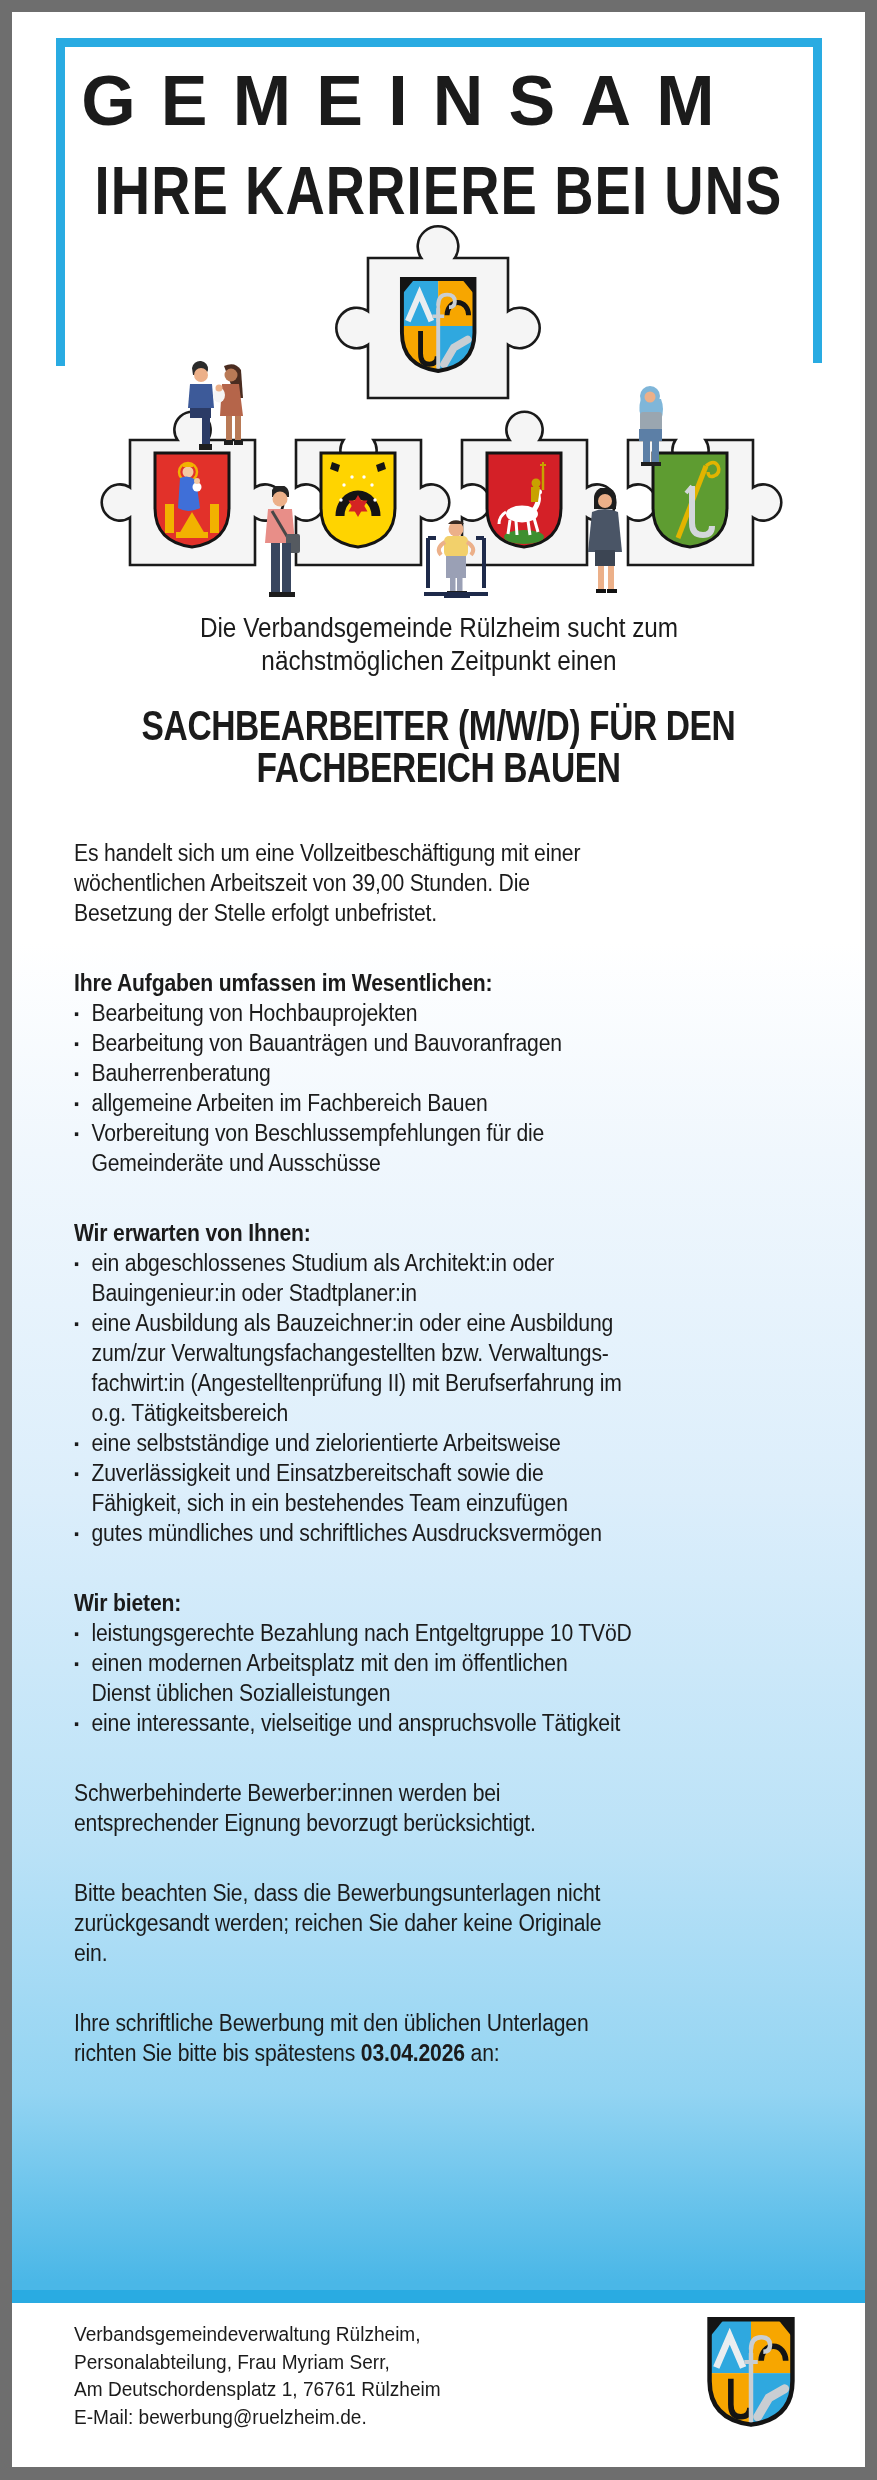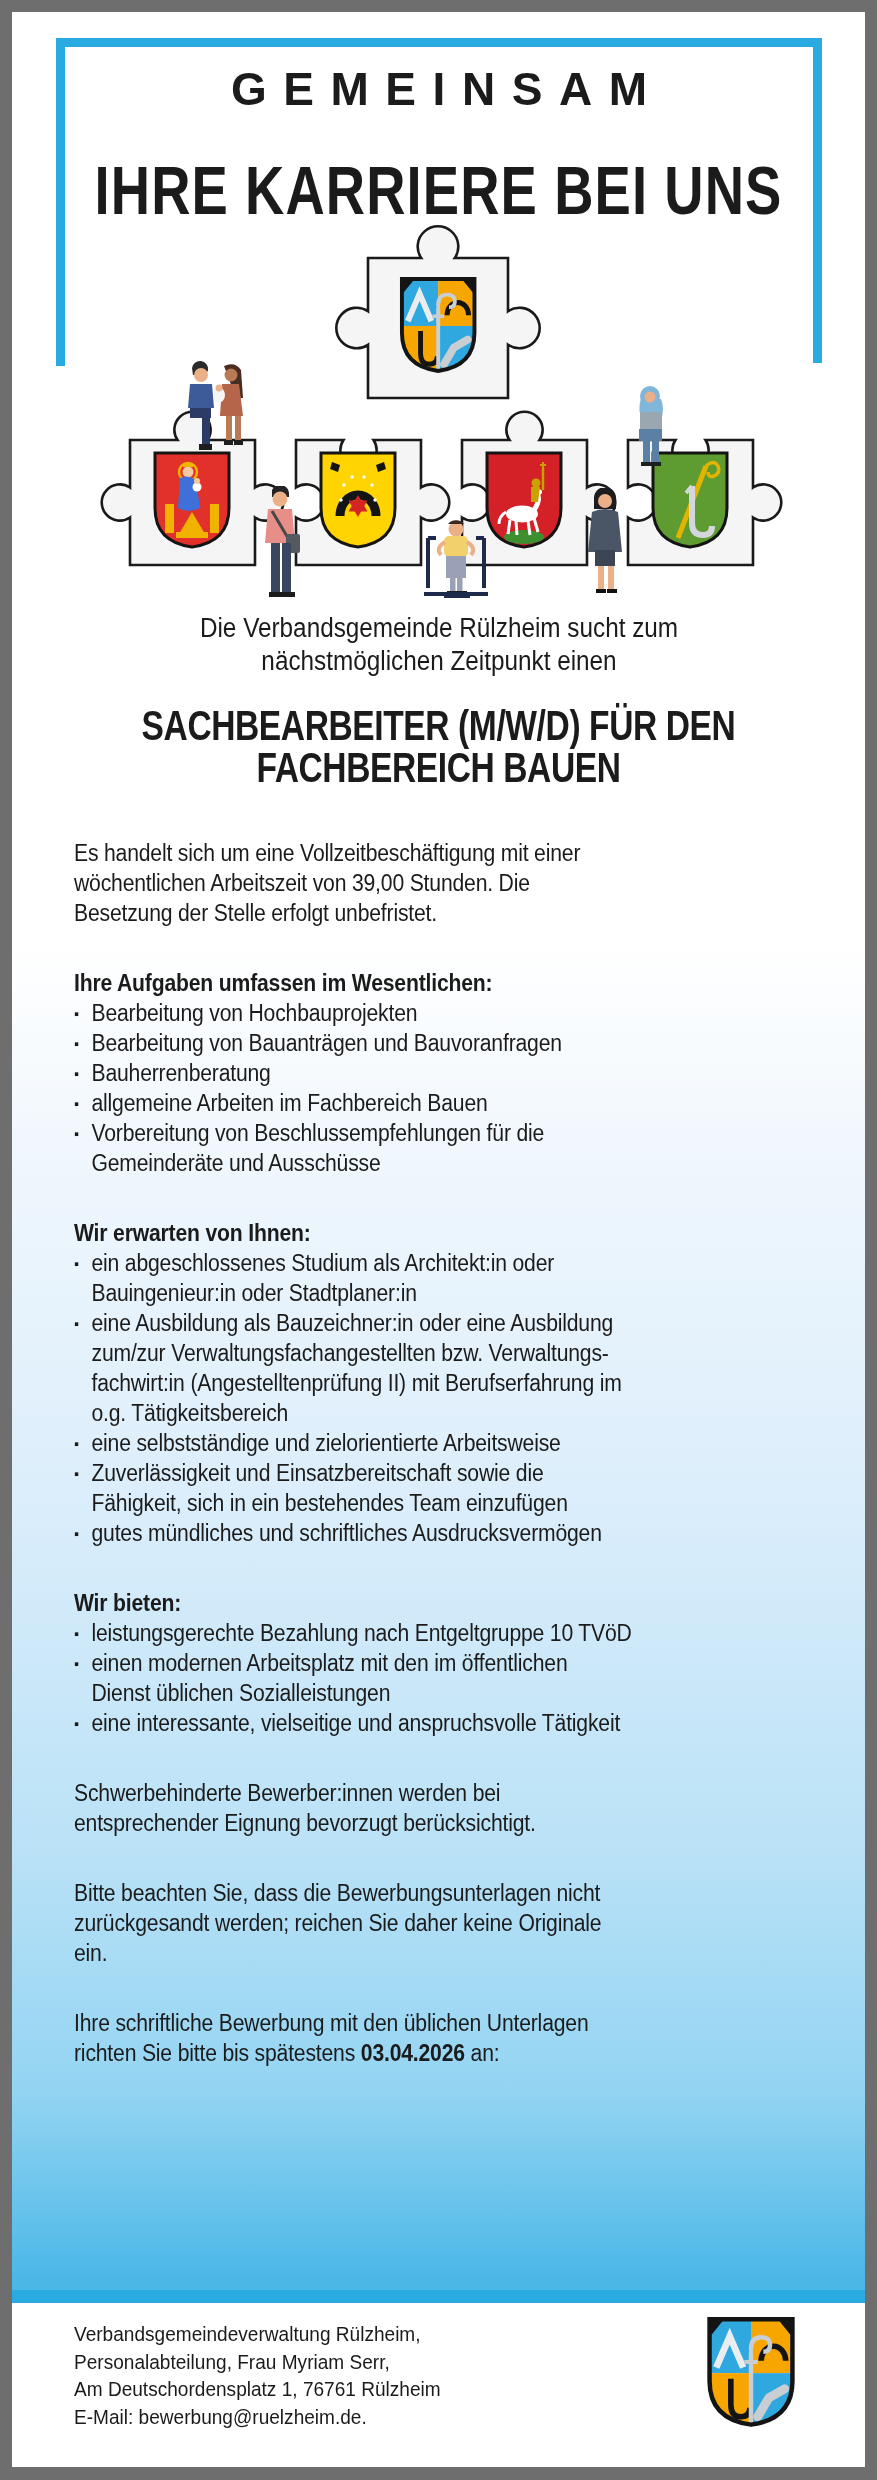--- a/index.html
+++ b/index.html
@@ -10,22 +10,22 @@
         background:linear-gradient(180deg,#ffffff 0px,#ffffff 930px,#f0f7fd 1140px,
                    #dceefb 1480px,#bbe2f7 1830px,#93d4f2 2080px,#4ab7e7 2270px);}
   .bluebar{position:absolute;left:12px;right:12px;top:2290px;height:13px;background:var(--accent,#29abe2);}
   .footer-bg{position:absolute;left:12px;right:12px;top:2303px;bottom:13px;background:#fff;}
 
   
   .frame-top{position:absolute;left:56px;top:38px;width:766px;height:9px;background:var(--accent,#29abe2);}
   .frame-left{position:absolute;left:56px;top:38px;width:9px;height:328px;background:var(--accent,#29abe2);}
   .frame-right{position:absolute;left:813px;top:38px;width:9px;height:325px;background:var(--accent,#29abe2);}
 
-  .headline{position:absolute;left:56px;width:766px;top:66px;text-align:center;
-            font-size:46px;font-weight:600;letter-spacing:0.36em;padding-left:0.36em;
+  .headline{position:absolute;left:56px;width:766px;top:66px;text-align:left;
+            font-size:70px;font-weight:600;letter-spacing:0.36em;padding-left:0.36em;
             box-sizing:border-box;line-height:1;white-space:pre;}
   .subheadline{position:absolute;left:0;width:877px;top:156px;text-align:center;
                font-size:68px;font-weight:700;letter-spacing:0.02em;line-height:1;
                transform:scaleX(0.8);transform-origin:center top;white-space:pre;}
 
   .intro{position:absolute;left:56px;width:766px;top:612px;text-align:center;
          font-size:27px;line-height:33px;transform:scaleX(0.9);transform-origin:center top;}
   .jobtitle{position:absolute;left:0;width:877px;top:704px;text-align:center;
             font-size:43px;font-weight:700;line-height:42px;letter-spacing:-0.5px;
             transform:scaleX(0.78);transform-origin:center top;}

